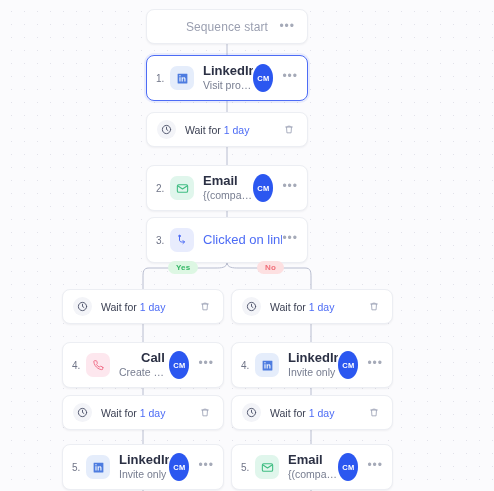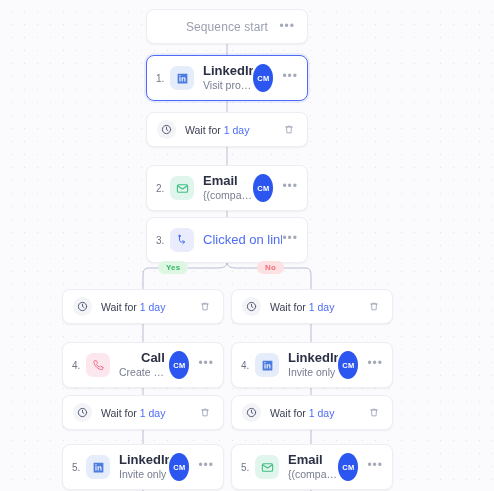--- a/index.html
+++ b/index.html
@@ -258,21 +258,21 @@
           <path d="M14 13l3 3-3 3"></path>
           <circle cx="7" cy="4" r="1.6" fill="#4d6cf5"></circle>
       </svg>
     </span>
     <span class="act-text">
       <span class="act-title link" style="display:block;">Clicked on link in email</span>
     </span>
     <span class="dots dots-only">•••</span>
   </div>
 
-  <div class="branch-pill pill-yes" style="left:158px; top:261px;">Yes</div>
+  <div class="branch-pill pill-yes" style="left:168px; top:261px;">Yes</div>
   <div class="branch-pill pill-no" style="left:257px; top:261px;">No</div>
 
   <div class="node wait-node" style="left:62px; top:289px; width:162px;">
     <span class="wait-icon-wrap">
       <svg class="ic" width="11" height="11" viewBox="0 0 24 24" fill="none" stroke="#4a5068" stroke-width="2" stroke-linecap="round">
         <circle cx="12" cy="12" r="9"></circle>
           <path d="M12 7v5l3 2"></path>
       </svg>
     </span>
     <span class="wait-text"><span>Wait for </span><span class="dur">1 day</span></span>

